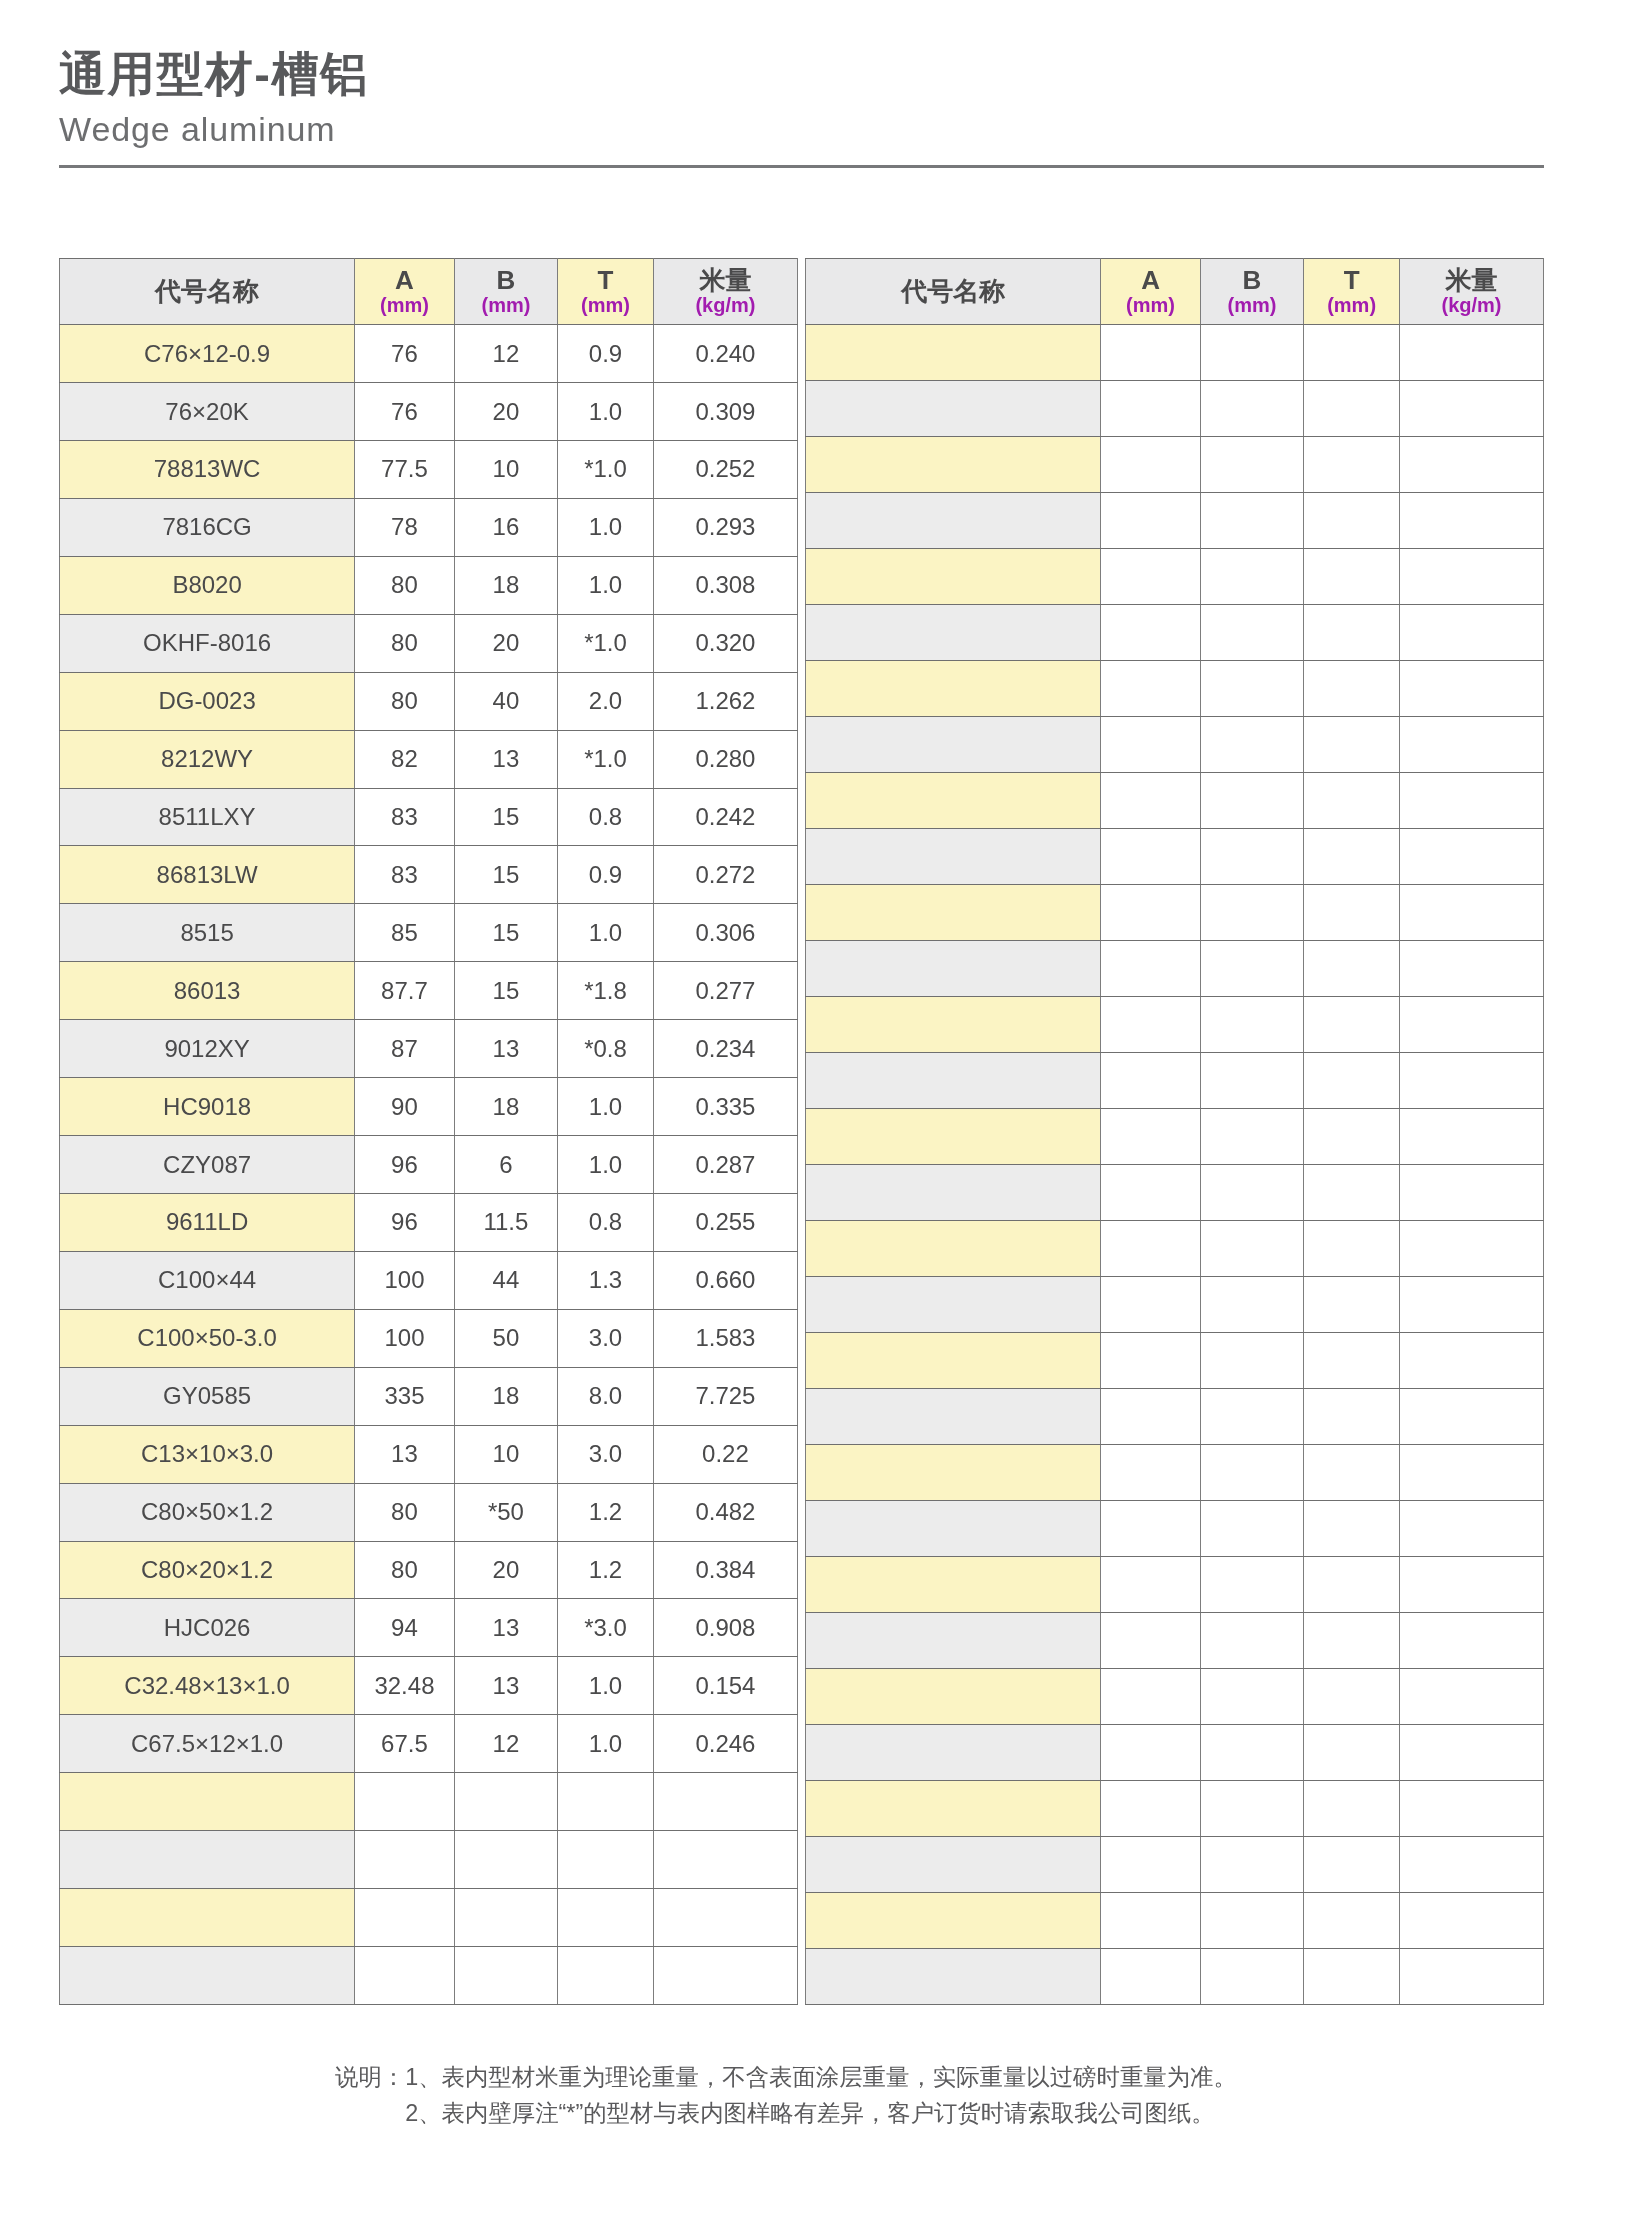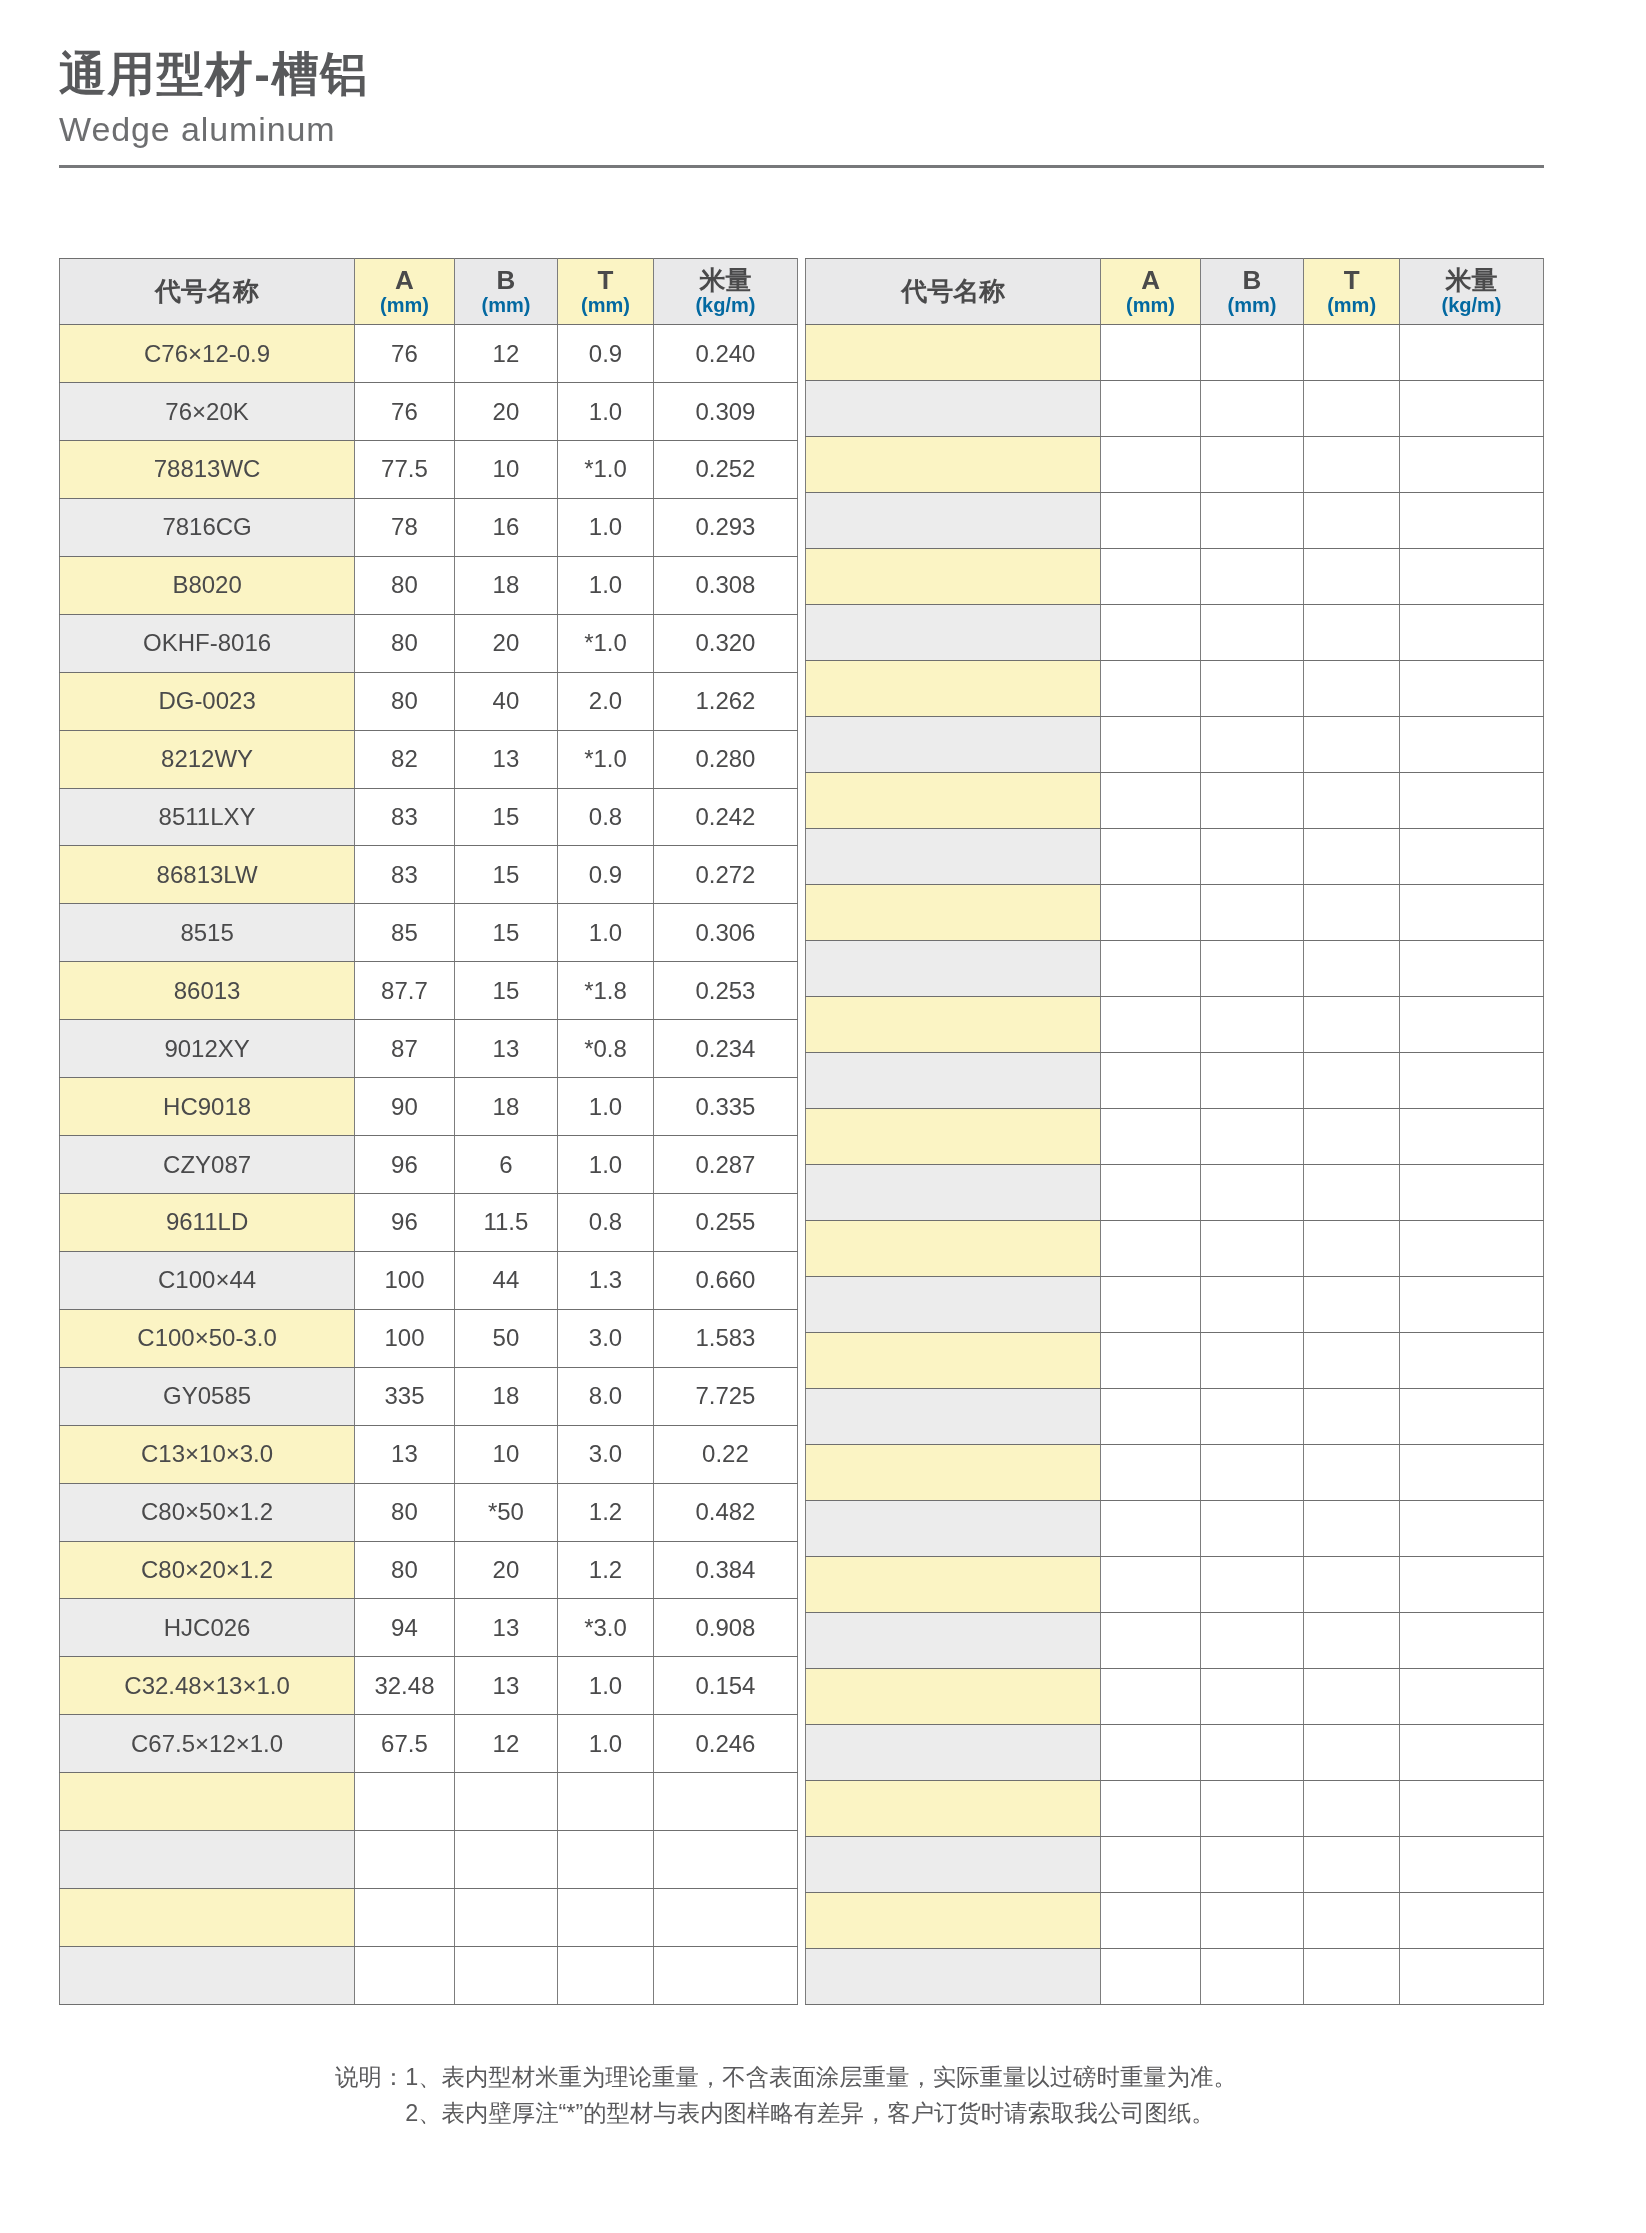--- a/index.html
+++ b/index.html
@@ -29,21 +29,21 @@
     padding:0;
   }
   thead th{height:65px;font-weight:bold;}
   tbody td{height:55px;font-size:24px;color:#4a4a4b;background:#ffffff;}
   .h-gray{background:#e9e9ea;}
   .h-yellow{background:#fbf4c4;}
   .name-y{background:#fbf4c4;}
   .name-g{background:#ececec;}
   .hdr-name{font-size:26px;color:#4a4a4b;}
   .hdr-main{display:block;font-size:26px;line-height:29px;color:#4a4a4b;}
-  .hdr-unit{display:block;font-size:20px;line-height:21.6px;color:#0369a1;}
+  .hdr-unit{display:block;font-size:20px;line-height:21.6px;color:#a21caf;}
 
   .notes{
     position:absolute;left:335px;top:2059px;
     display:flex;font-size:23.4px;color:#5a5a5c;line-height:36px;
   }
   .notes .note-lines{white-space:nowrap;}
 </style>
 </head>
 <body>
 
@@ -159,21 +159,21 @@
     <td>85</td>
     <td>15</td>
     <td>1.0</td>
     <td>0.306</td>
   </tr>
           <tr>
     <td class="name-y">86013</td>
     <td>87.7</td>
     <td>15</td>
     <td>*1.8</td>
-    <td>0.253</td>
+    <td>0.277</td>
   </tr>
           <tr>
     <td class="name-g">9012XY</td>
     <td>87</td>
     <td>13</td>
     <td>*0.8</td>
     <td>0.234</td>
   </tr>
           <tr>
     <td class="name-y">HC9018</td>

